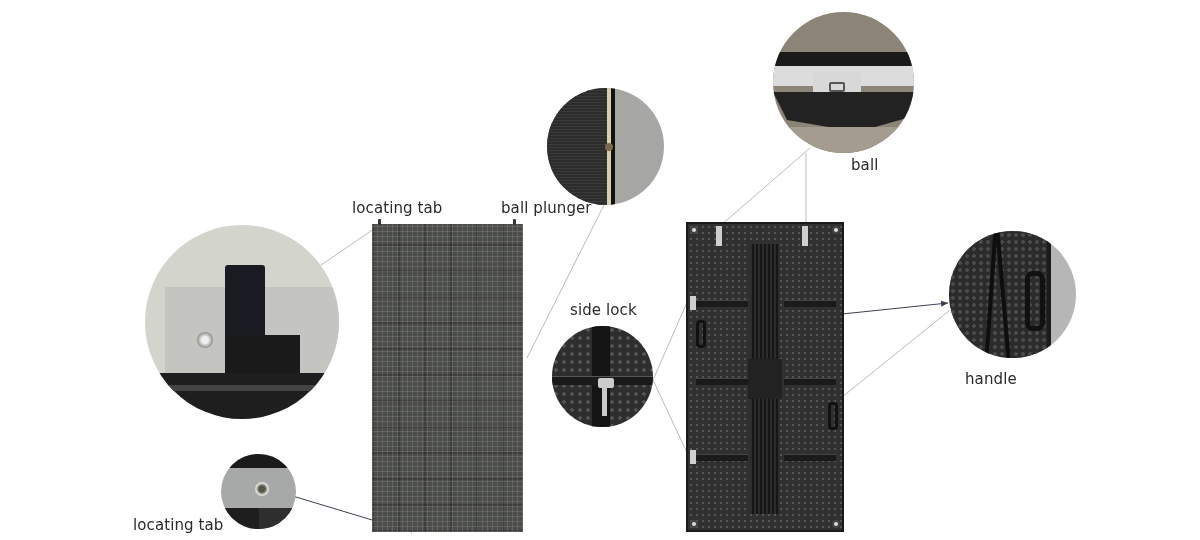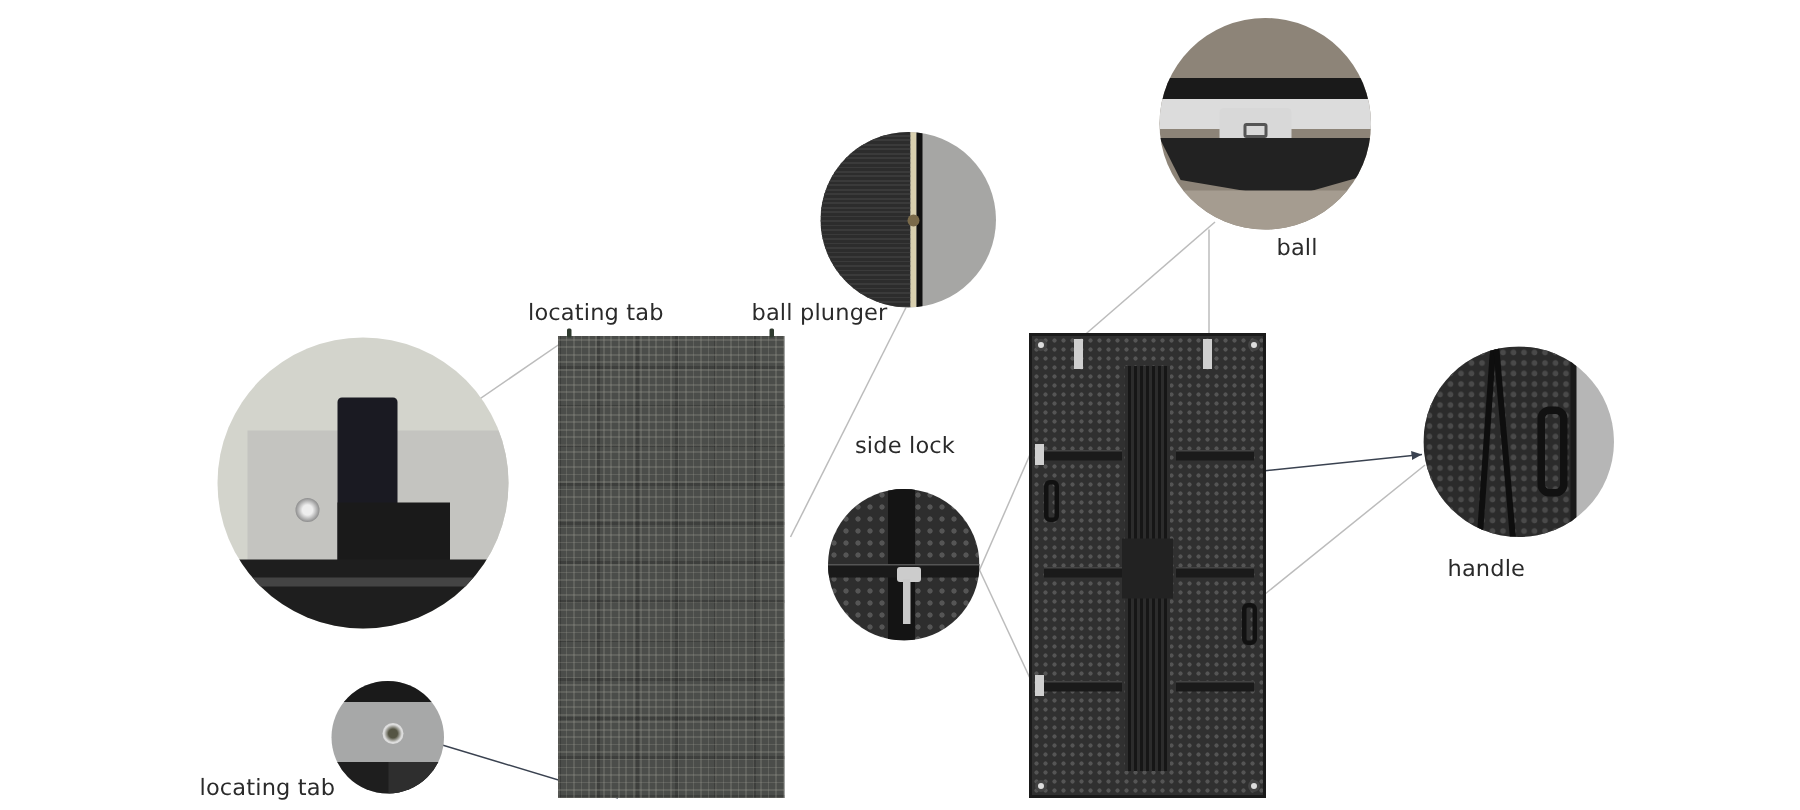--- a/index.html
+++ b/index.html
@@ -137,21 +137,21 @@
 <div class="circle c-lock">
   <div class="topbar"></div>
   <div class="plate"></div>
   <div class="tab"></div>
   <div class="hole"></div>
   <div class="under"></div>
   <div class="floor"></div>
 </div>
 <div class="label" style="left:851px; top:156px;">ball</div>
 
-<div class="label" style="left:570px; top:288px;">side lock</div>
+<div class="label" style="left:570px; top:301px;">side lock</div>
 <div class="circle c-side">
   <div class="vbar"></div>
   <div class="hbar"></div>
   <div class="pin"></div>
   <div class="pin2"></div>
 </div>
 
 <div class="abs back-panel">
   <div class="spine"></div>
   <div class="spine-box"></div>

